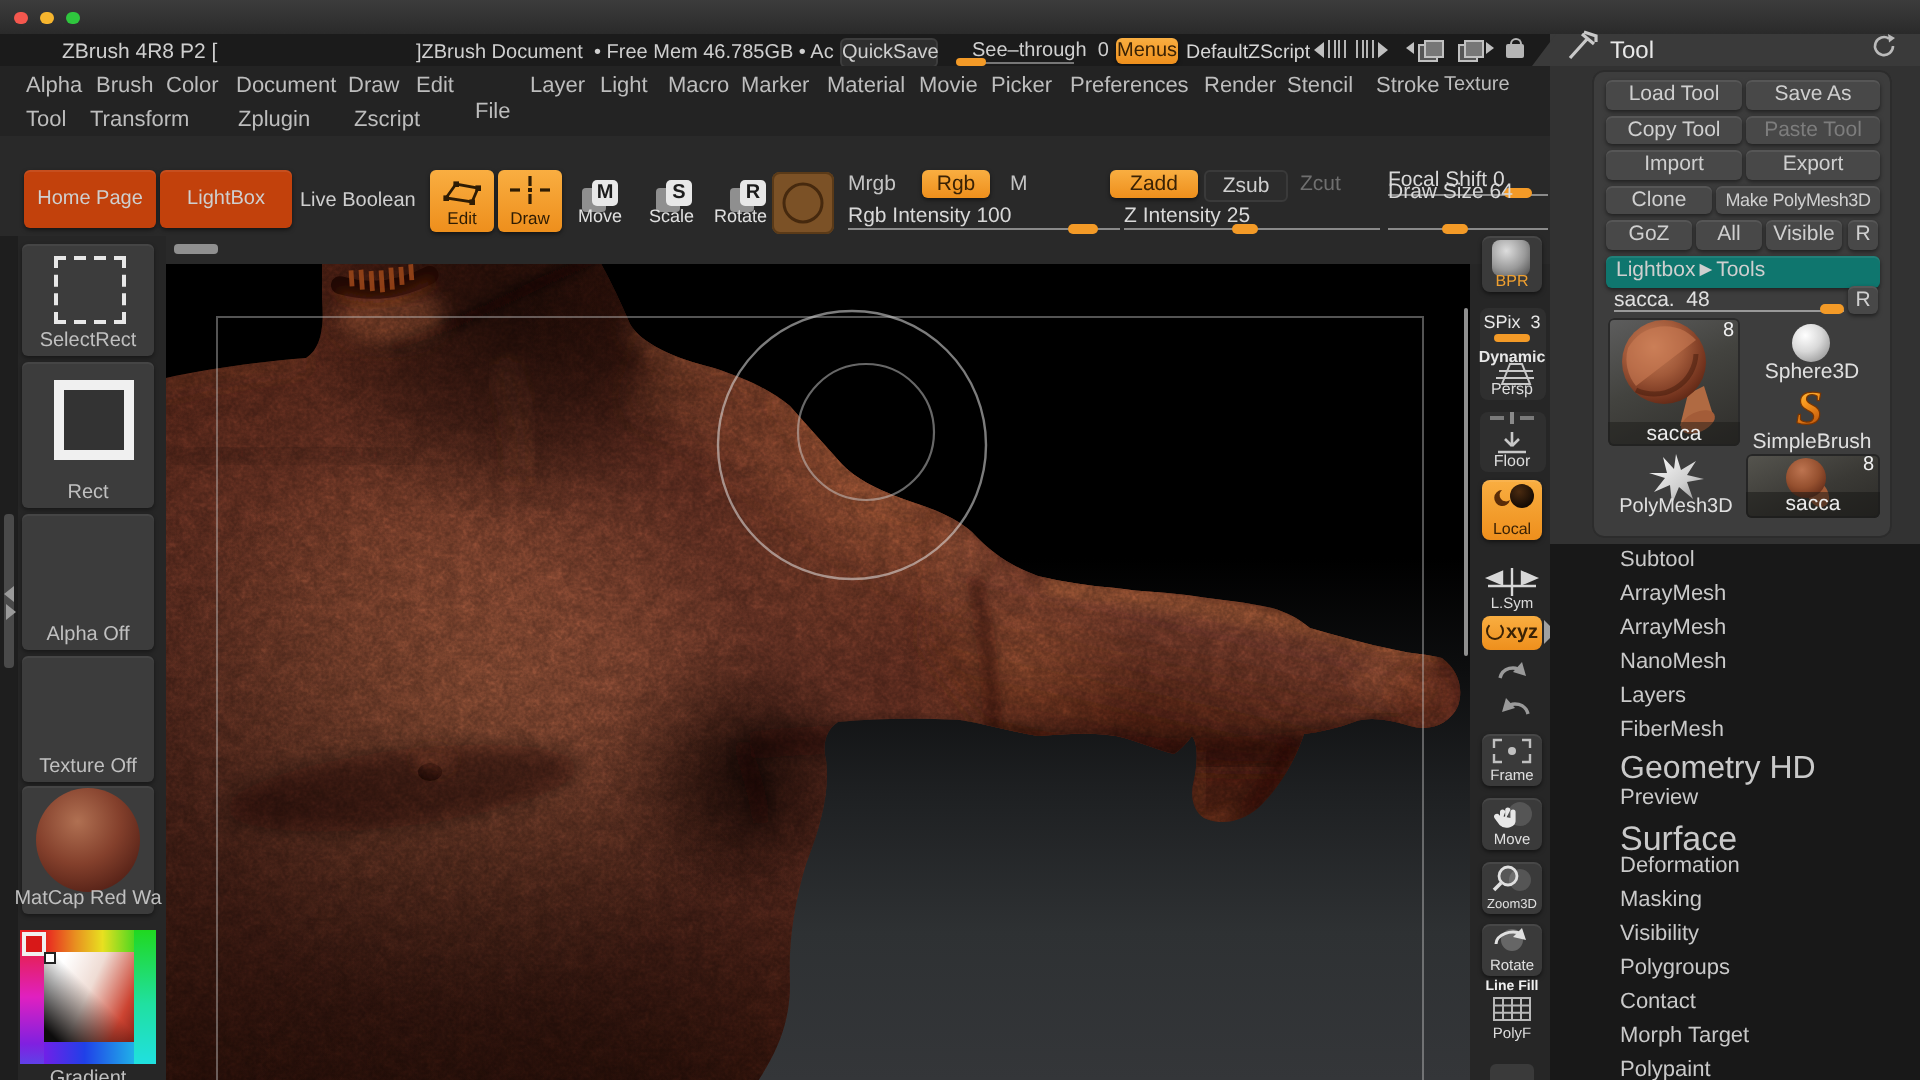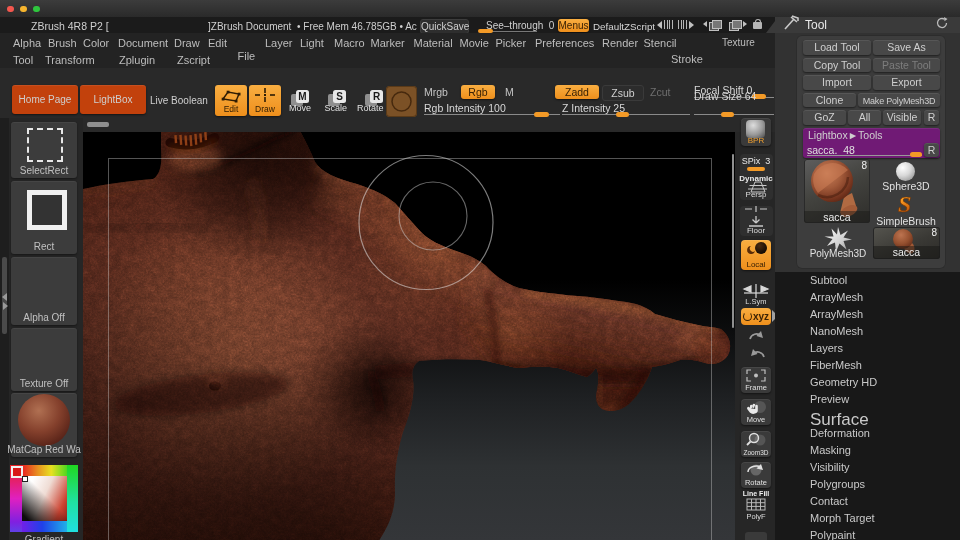--- a/index.html
+++ b/index.html
@@ -60,21 +60,21 @@
 <div class="lbl" style="left:265px;top:36.5px;font-size:11px;color:#bdbdbd;">Layer</div>
 <div class="lbl" style="left:300px;top:36.5px;font-size:11px;color:#bdbdbd;">Light</div>
 <div class="lbl" style="left:334px;top:36.5px;font-size:11px;color:#bdbdbd;">Macro</div>
 <div class="lbl" style="left:370.5px;top:36.5px;font-size:11px;color:#bdbdbd;">Marker</div>
 <div class="lbl" style="left:413.5px;top:36.5px;font-size:11px;color:#bdbdbd;">Material</div>
 <div class="lbl" style="left:459.5px;top:36.5px;font-size:11px;color:#bdbdbd;">Movie</div>
 <div class="lbl" style="left:495.5px;top:36.5px;font-size:11px;color:#bdbdbd;">Picker</div>
 <div class="lbl" style="left:535px;top:36.5px;font-size:11px;color:#bdbdbd;">Preferences</div>
 <div class="lbl" style="left:602px;top:36.5px;font-size:11px;color:#bdbdbd;">Render</div>
 <div class="lbl" style="left:643.5px;top:36.5px;font-size:11px;color:#bdbdbd;">Stencil</div>
-<div class="lbl" style="left:671px;top:36.5px;font-size:11px;color:#bdbdbd;margin-top:16px;">Stroke</div>
+<div class="lbl" style="left:688px;top:36.5px;font-size:11px;color:#bdbdbd;">Stroke</div>
 <div class="lbl" style="left:722px;top:36.5px;font-size:10px;color:#bdbdbd;">Texture</div>
 <div class="lbl" style="left:13px;top:53.5px;font-size:11px;color:#bdbdbd;">Tool</div>
 <div class="lbl" style="left:45px;top:53.5px;font-size:11px;color:#bdbdbd;">Transform</div>
 <div class="lbl" style="left:119px;top:53.5px;font-size:11px;color:#bdbdbd;">Zplugin</div>
 <div class="lbl" style="left:177px;top:53.5px;font-size:11px;color:#bdbdbd;">Zscript</div>
 <div class="abs" style="left:0;top:68px;width:790px;height:64px;background:#292929;"></div>
 <div class="btn" style="left:12px;top:85px;width:66px;height:29px;font-size:10px;line-height:29px;">Home Page</div>
 <div class="btn" style="left:80px;top:85px;width:66px;height:29px;font-size:10px;line-height:29px;">LightBox</div>
 <div class="lbl" style="left:150px;top:95px;font-size:10px;color:#cfcfcf;">Live Boolean</div>
 <div class="obtn" style="left:215px;top:85px;width:32px;height:31px;">
@@ -413,21 +413,21 @@
 <div class="btn" style="left:803px;top:57.5px;width:68px;height:14.5px;font-size:10.5px;line-height:14.5px;background:#484848;">Copy Tool</div>
 <div class="btn" style="left:873px;top:57.5px;width:67px;height:14.5px;font-size:10.5px;line-height:14.5px;background:#484848;"><span style="color:#7d7d7d">Paste Tool</span></div>
 <div class="btn" style="left:803px;top:75px;width:68px;height:14.5px;font-size:10.5px;line-height:14.5px;background:#484848;">Import</div>
 <div class="btn" style="left:873px;top:75px;width:67px;height:14.5px;font-size:10.5px;line-height:14.5px;background:#484848;">Export</div>
 <div class="btn" style="left:803px;top:92.5px;width:53px;height:14.5px;font-size:10.5px;line-height:14.5px;background:#484848;">Clone</div>
 <div class="btn" style="left:858px;top:92.5px;width:82px;height:14.5px;font-size:10.5px;line-height:14.5px;background:#484848;"><span style="font-size:9px;letter-spacing:-0.2px;">Make PolyMesh3D</span></div>
 <div class="btn" style="left:803px;top:110px;width:43px;height:14.5px;font-size:10.5px;line-height:14.5px;background:#484848;">GoZ</div>
 <div class="btn" style="left:848px;top:110px;width:33px;height:14.5px;font-size:10.5px;line-height:14.5px;background:#484848;">All</div>
 <div class="btn" style="left:883px;top:110px;width:38px;height:14.5px;font-size:10.5px;line-height:14.5px;background:#484848;">Visible</div>
 <div class="btn" style="left:924px;top:110px;width:15px;height:14.5px;font-size:10.5px;line-height:14.5px;background:#484848;">R</div>
-<div class="btn" style="left:803px;top:127.5px;width:137px;height:30px;font-size:10.5px;line-height:14.5px;background:#701a75;">
+<div class="btn" style="left:803px;top:127.5px;width:137px;height:16px;font-size:10.5px;line-height:14.5px;background:#0f766e;">
     <span style="display:block;text-align:left;padding-left:5px;">Lightbox►Tools</span>
   </div>
 <div class="lbl" style="left:807px;top:143.5px;font-size:10.5px;color:#e0e0e0;">sacca.&nbsp; 48</div>
 <div class="abs" style="left:807px;top:154.5px;width:115px;height:1px;background:#999;"></div>
 <div class="abs" style="left:910px;top:151.5px;width:12px;height:5px;border-radius:2.5px;background:#f39a27;"></div>
 <div class="btn" style="left:924px;top:142.5px;width:15px;height:14.5px;font-size:10.5px;line-height:14.5px;background:#484848;">R</div>
 
 <div class="abs" style="left:804px;top:159px;width:66px;height:64px;border-radius:3px;background:linear-gradient(155deg,#5e5e5e,#43433f 45%,#2e2d2a);box-shadow:inset 0 0 0 1px #2a2a2a;overflow:hidden;">
   <svg width="66" height="64">
     <defs>
@@ -483,21 +483,21 @@
     </svg>
   <div class="abs" style="right:3px;top:0px;font-size:10px;color:#f0f0f0;">8</div>
   <div class="abs" style="left:0;bottom:0;width:67px;height:13px;background:rgba(22,22,20,.5);text-align:center;font-size:10.5px;color:#ececec;line-height:13px;">sacca</div>
 </div>
 <div class="lbl" style="left:810px;top:274px;font-size:11px;color:#c9c9c9;">Subtool</div>
 <div class="lbl" style="left:810px;top:291px;font-size:11px;color:#c9c9c9;">ArrayMesh</div>
 <div class="lbl" style="left:810px;top:308px;font-size:11px;color:#c9c9c9;">ArrayMesh</div>
 <div class="lbl" style="left:810px;top:325px;font-size:11px;color:#c9c9c9;">NanoMesh</div>
 <div class="lbl" style="left:810px;top:342px;font-size:11px;color:#c9c9c9;">Layers</div>
 <div class="lbl" style="left:810px;top:359px;font-size:11px;color:#c9c9c9;">FiberMesh</div>
-<div class="lbl" style="left:810px;top:376px;font-size:11px;color:#c9c9c9;">Geometry HD</div>
+<div class="lbl" style="left:810px;top:376px;font-size:16px;color:#c9c9c9;">Geometry HD</div>
 <div class="lbl" style="left:810px;top:393px;font-size:11px;color:#c9c9c9;">Preview</div>
 <div class="lbl" style="left:810px;top:410px;font-size:17px;color:#c9c9c9;">Surface</div>
 <div class="lbl" style="left:810px;top:427px;font-size:11px;color:#c9c9c9;">Deformation</div>
 <div class="lbl" style="left:810px;top:444px;font-size:11px;color:#c9c9c9;">Masking</div>
 <div class="lbl" style="left:810px;top:461px;font-size:11px;color:#c9c9c9;">Visibility</div>
 <div class="lbl" style="left:810px;top:478px;font-size:11px;color:#c9c9c9;">Polygroups</div>
 <div class="lbl" style="left:810px;top:495px;font-size:11px;color:#c9c9c9;">Contact</div>
 <div class="lbl" style="left:810px;top:512px;font-size:11px;color:#c9c9c9;">Morph Target</div>
 <div class="lbl" style="left:810px;top:529px;font-size:11px;color:#c9c9c9;">Polypaint</div>
 <div class="abs" style="left:0;top:118px;width:83px;height:422px;background:#262626;"></div>

